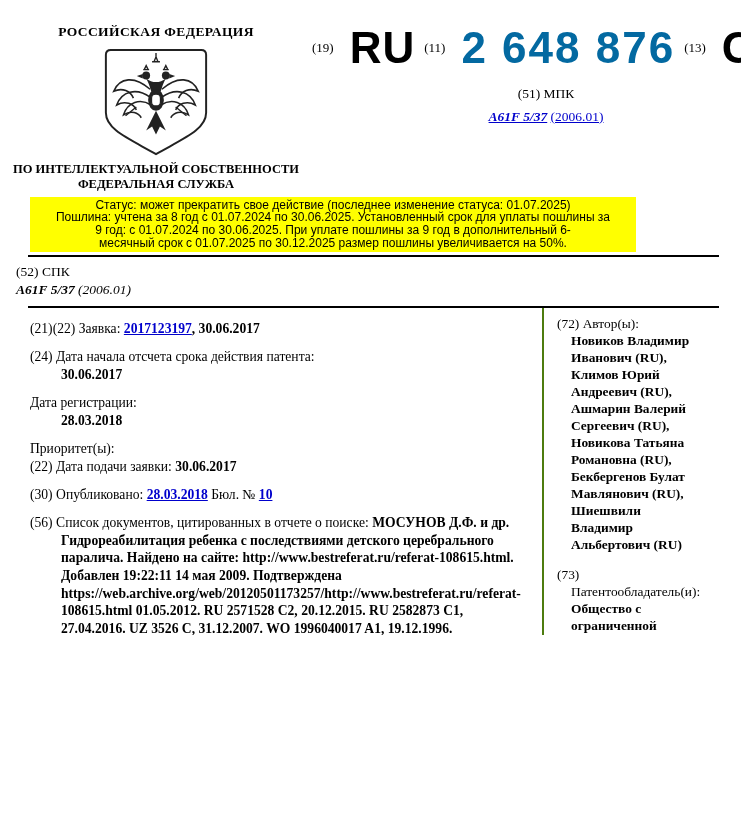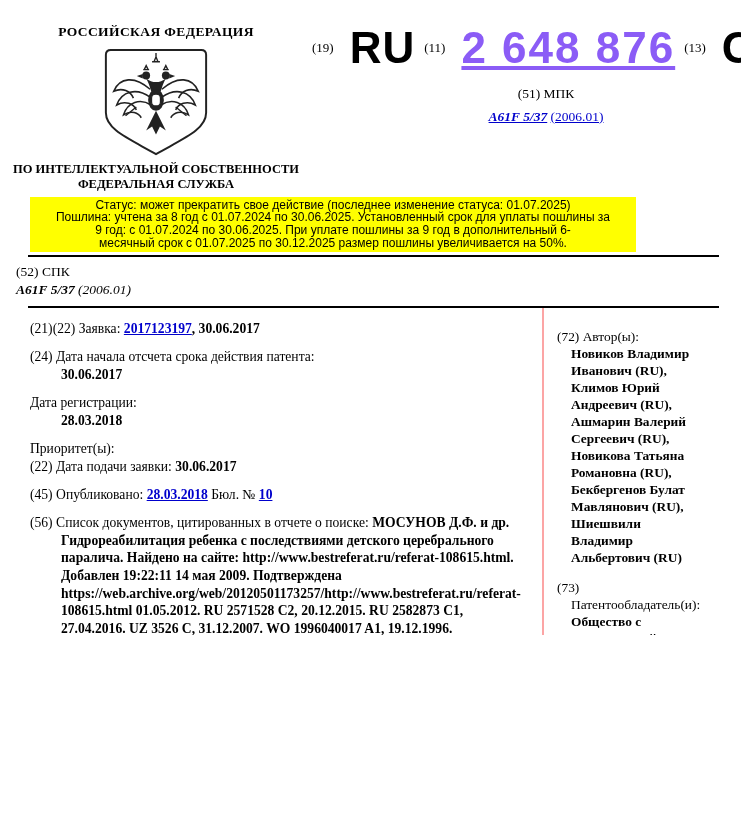--- a/index.html
+++ b/index.html
@@ -9,43 +9,43 @@
   .header{display:flex;padding-top:24px;}
   .hdr-left{width:312px;text-align:center;flex:0 0 312px;}
   .country{font-weight:bold;font-size:13.5px;letter-spacing:.4px;}
   .emblem-wrap{margin:6px auto 2px;width:114px;height:114px;}
   .agency{font-weight:bold;font-size:12.5px;line-height:1.18;margin-top:2px;}
   .hdr-right{padding-top:4px;}
   .publine{white-space:nowrap;line-height:40px;}
   .kc{font-size:13px;position:relative;top:-11px;padding:0 16px 0 9px;}
   .kc:first-child{padding-left:0;}
   .big{font-family:"Liberation Sans",sans-serif;font-weight:bold;font-size:44px;letter-spacing:1px;}
-  .num{color:#8b5cf6;text-decoration:underline;letter-spacing:2px;}
+  .num{color:#0369a1;letter-spacing:2px;}
   .ipcline{font-size:13.5px;margin-top:7px;text-align:center;}
   .ipclink{color:#0000CC;font-weight:bold;font-style:italic;text-decoration:underline;}
   .ipcver{color:#0000CC;text-decoration:underline;}
   
   .doc-title{margin:9px 0 0 30px;font-size:20px;font-weight:bold;}
   .doc-title .sup{font-size:13px;position:relative;top:-6px;font-weight:bold;padding-right:4px;}
   
   .status{margin:5px 0 0 30px;width:598px;background:#FFFF00;text-align:center;
           font-family:"Liberation Sans",sans-serif;font-size:12px;line-height:12.9px;padding:2px 4px;}
   
   .rule{border:none;border-top:2px solid #000;margin:0 22px 0 28px;height:0;}
   .r1{margin-top:3px;}
   
   .spc{margin-left:16px;padding:6px 0 7px;font-size:13.5px;line-height:18px;}
   .spc-class{font-weight:bold;font-style:italic;}
   .spc-ver{font-style:italic;}
   
   .columns{display:flex;margin-right:22px;min-height:470px;}
   .col-left{flex:0 0 542px;width:542px;box-sizing:border-box;padding:12px 14px 0 30px;
             font-size:13.6px;line-height:18px;border-radius:23px;}
-  .col-right{flex:1;border-left:2px solid #fca5a5;box-sizing:border-box;
-             padding:20px 18px 0 13px;font-size:13.4px;line-height:17px;}
+  .col-right{flex:1;border-left:2px solid #4d7c0f;box-sizing:border-box;
+             padding:7px 18px 0 13px;font-size:13.4px;line-height:17px;}
   .blk{margin-bottom:10px;}
   .b{font-weight:bold;}
   .ind{margin-left:31px;font-weight:bold;}
   .lnk{color:#0000CC;text-decoration:underline;font-weight:bold;cursor:pointer;}
   .hang{padding-left:31px;text-indent:-31px;line-height:17.6px;margin-bottom:11px;}
   .rind{margin-left:14px;}
   .holder{margin-top:13px;}
   a{color:#0000CC;}
 </style>
 </head>
@@ -153,21 +153,21 @@
       <div class="blk">
         <div>Приоритет(ы):</div>
         <div>
           <span>(22)</span>
           <span>Дата подачи заявки:</span>
           <span class="b">30.06.2017</span>
         </div>
       </div>
 
       <div class="blk">
-        <span>(45)</span>
+        <span>(30)</span>
         <span>Опубликовано:</span>
         <a class="lnk">28.03.2018</a>
         <span>Бюл. №</span>
         <a class="lnk">10</a>
       </div>
 
       <div class="hang">
         <span>(56)</span>
         <span>Список документов, цитированных в отчете о поиске:</span>
         <span class="b">МОСУНОВ Д.Ф. и др. Гидрореабилитация ребенка с последствиями детского церебрального паралича. Найдено на сайте: http://www.bestreferat.ru/referat-108615.html. Добавлен 19:22:11 14 мая 2009. Подтверждена https://web.archive.org/web/20120501173257/http://www.bestreferat.ru/referat-108615.html 01.05.2012. RU 2571528 C2, 20.12.2015. RU 2582873 C1, 27.04.2016. UZ 3526 C, 31.12.2007. WO 1996040017 A1, 19.12.1996. БАТЫШЕВА Т.Т. Лечение спастичности у детей с церебральными параличами//Методические рекомендации номер 15. Москва, 2011, с.9. HESSE S. et al., A new electromechanical trainer for sensorimotor rehabilitation of paralysed fingers: a case series in chronic and acute stroke patients. J Neuroeng Rehabil. 2008 Sep 4; 5: 21. doi: 10.1186/1743-0003-5-21.</span>

